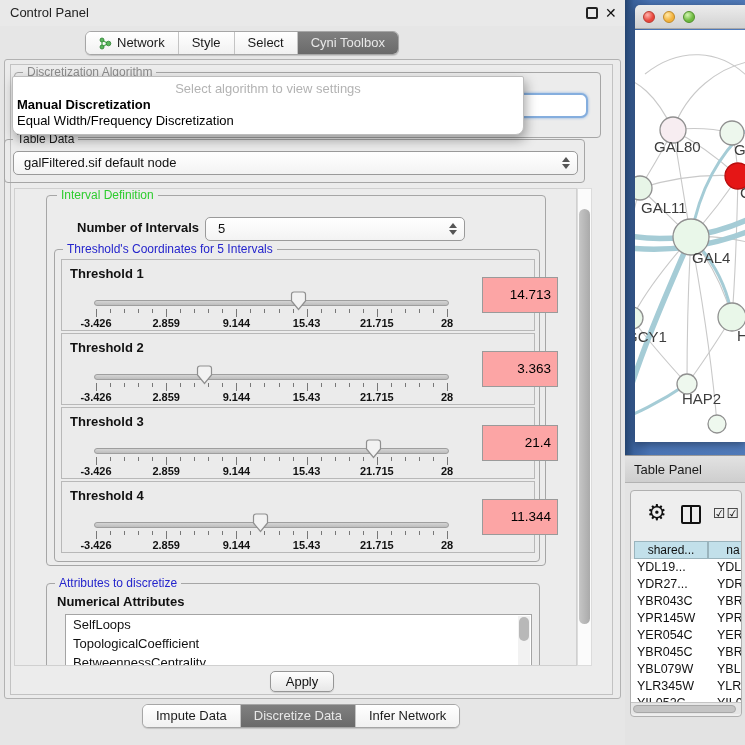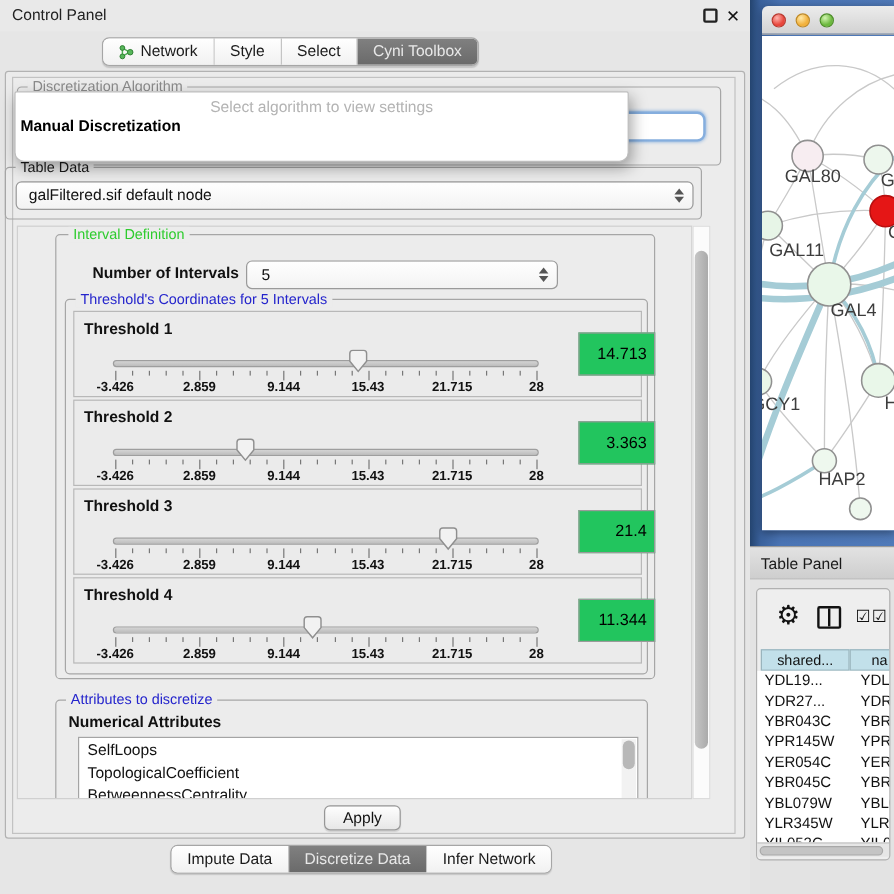--- a/index.html
+++ b/index.html
@@ -74,21 +74,21 @@
 
   .thr-row { position:absolute; left:6px; width:474px; height:72px; border:1px solid #b8b8b8; background:#ebebeb; }
   .thr-label { position:absolute; left:8px; top:6px; font-size:13px; font-weight:bold; color:#111; }
   .track { position:absolute; left:32px; top:40px; width:355px; height:6px; border:1px solid #9e9e9e;
            border-radius:3px; background:linear-gradient(#d4d4d4,#bdbdbd); }
   .thumb { position:absolute; top:31px; width:17px; height:20px; }
   .ticks { position:absolute; left:34px; top:49px; width:351px; height:8px; }
   .ticks i { position:absolute; top:0; width:1px; background:#777; }
   .scale { position:absolute; left:34px; top:57px; width:351px; height:12px; }
   .scale span { position:absolute; transform:translateX(-50%); font-size:11px; font-weight:bold; color:#111; white-space:nowrap; }
-  .thr-value { position:absolute; left:420px; top:17px; width:64px; height:36px; background:#22c55e;
+  .thr-value { position:absolute; left:420px; top:17px; width:76px; height:36px; background:#fca5a5;
                border:1px solid #9a9a9a; font-size:13.5px; color:#000; text-align:right;
                line-height:34px; padding-right:6px; }
 
   .attr-group { left:31px; top:394px; width:494px; height:140px; }
   .attr-title { left:8px; color:#2424cc; }
   .attr-sub { position:absolute; left:10px; top:10px; font-size:13px; font-weight:bold; color:#111; }
   .attr-list { position:absolute; left:18px; top:30px; width:467px; height:100px; background:#fff; border:1px solid #a4a4a4; }
   .attr-item { font-size:13px; color:#111; padding:2px 0 1px 7px; line-height:16px; }
   .attr-vsb { position:absolute; right:1px; top:1px; width:12px; height:96px; background:#f2f2f2; }
   .attr-vsb-thumb { position:absolute; left:1px; top:1px; width:10px; height:24px; background:#b8b8b8; border-radius:5px; }
@@ -172,20 +172,21 @@
   <div class="main-inner"></div>
 
   <div class="groupbox algo-group">
     <span class="group-title algo-title">Discretization Algorithm</span>
   </div>
   <div class="algo-combo"></div>
 
   <div class="popup">
     <div class="popup-hint">Select algorithm to view settings</div>
     <div class="popup-item bold">Manual Discretization</div>
+    <div class="popup-item">Equal Width/Frequency Discretization</div>
   </div>
 
   <div class="groupbox tdata-group">
     <span class="group-title tdata-title">Table Data</span>
     <div class="combo tdata-combo">
       <span class="val">galFiltered.sif default node</span>
       <span class="arrows">
           <i class="up"></i>
           <i class="dn"></i>
         </span>

